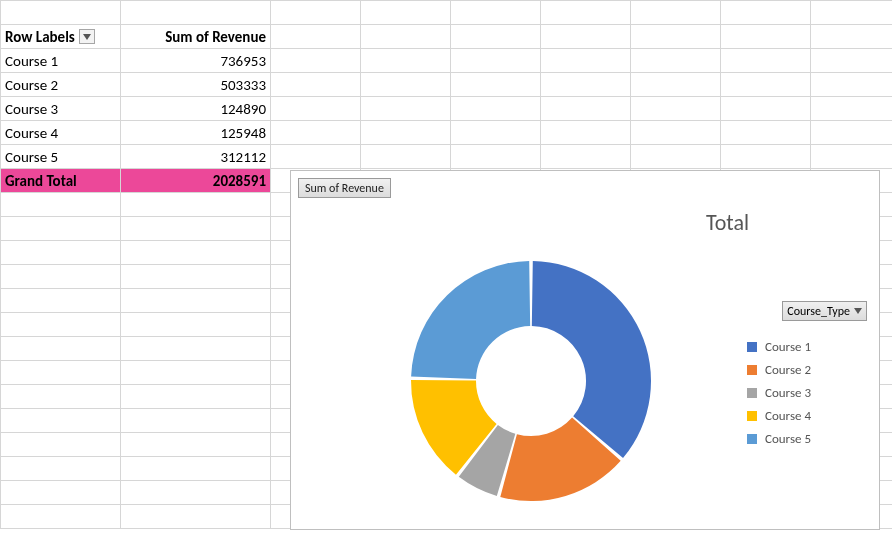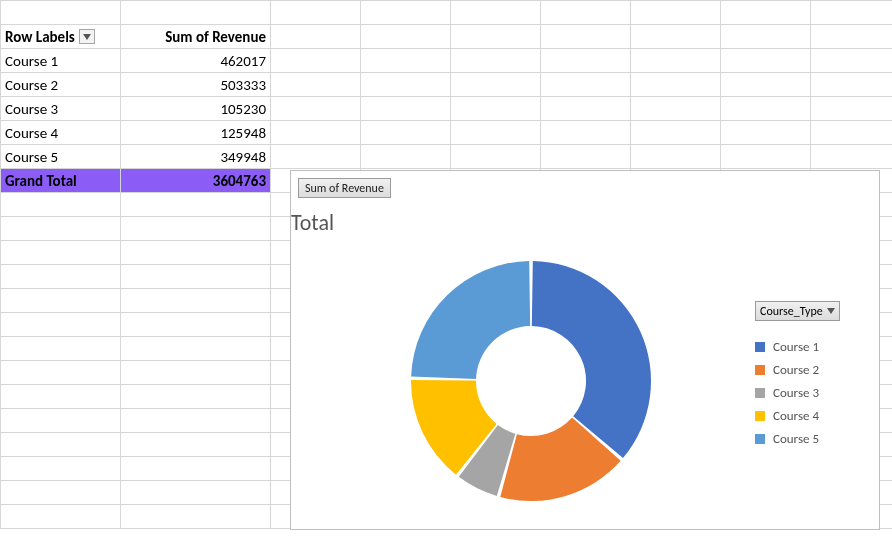--- a/index.html
+++ b/index.html
@@ -46,21 +46,21 @@
     width: 16px; height: 15px;
     background: #f3f3f3;
     border: 1px solid #a6a6a6;
     display: inline-flex;
     align-items: center; justify-content: center;
     cursor: pointer;
   }
   .dropdown-btn svg { display:block; }
   .num { text-align: right; }
   .grand td {
-    background: #8b5cf6;
+    background: #ec4899;
     font-weight: 700;
   }
   
   .chart-panel {
     position: absolute;
     left: 290px;
     top: 170px;
     width: 590px;
     height: 360px;
     background: #fff;
@@ -71,37 +71,38 @@
     background: linear-gradient(#f0f0f0,#dcdcdc);
     border: 1px solid #9a9a9a;
     font-size: 12px;
     padding: 2px 6px;
     cursor: pointer;
     color:#222;
   }
   .btn-sum { left: 7px; top: 7px; }
   .chart-title {
     position: absolute;
-    left: 0; right: 124px;
+    left: 0; right: 130px;
     top: 38px;
-    text-align: left;
+    text-align: right;
     font-size: 22px;
     color: #555;
   }
   .donut-wrap {
     position: absolute;
     left: 110px;
     top: 80px;
     width: 260px; height: 260px;
   }
   .legend-box {
     position: absolute;
-    right: 4px;
+    right: 12px;
     top: 130px;
     width: 120px;
+    text-align: right;
   }
   .legend-filter {
     background: linear-gradient(#f0f0f0,#dcdcdc);
     border: 1px solid #9a9a9a;
     font-size: 12px;
     padding: 2px 4px;
     display: inline-flex;
     align-items: center;
     gap: 4px;
     cursor: pointer;
@@ -163,21 +164,21 @@
         <td></td>
           <td></td>
           <td></td>
           <td></td>
           <td></td>
           <td></td>
           <td></td>
       </tr>
       <tr>
         <td>Course 1</td>
-        <td class="num">462017</td>
+        <td class="num">736953</td>
         <td></td>
           <td></td>
           <td></td>
           <td></td>
           <td></td>
           <td></td>
           <td></td>
       </tr>
       <tr>
         <td>Course 2</td>
@@ -185,21 +186,21 @@
         <td></td>
           <td></td>
           <td></td>
           <td></td>
           <td></td>
           <td></td>
           <td></td>
       </tr>
       <tr>
         <td>Course 3</td>
-        <td class="num">105230</td>
+        <td class="num">124890</td>
         <td></td>
           <td></td>
           <td></td>
           <td></td>
           <td></td>
           <td></td>
           <td></td>
       </tr>
       <tr>
         <td>Course 4</td>
@@ -207,32 +208,32 @@
         <td></td>
           <td></td>
           <td></td>
           <td></td>
           <td></td>
           <td></td>
           <td></td>
       </tr>
       <tr>
         <td>Course 5</td>
-        <td class="num">349948</td>
+        <td class="num">312112</td>
         <td></td>
           <td></td>
           <td></td>
           <td></td>
           <td></td>
           <td></td>
           <td></td>
       </tr>
       <tr class="grand">
         <td>Grand Total</td>
-        <td class="num">3604763</td>
+        <td class="num">2028591</td>
         <td style="background:#fff"></td>
           <td style="background:#fff"></td>
           <td style="background:#fff"></td>
           <td style="background:#fff"></td>
           <td style="background:#fff"></td>
           <td style="background:#fff"></td>
           <td style="background:#fff"></td>
       </tr>
 
       <tr>

